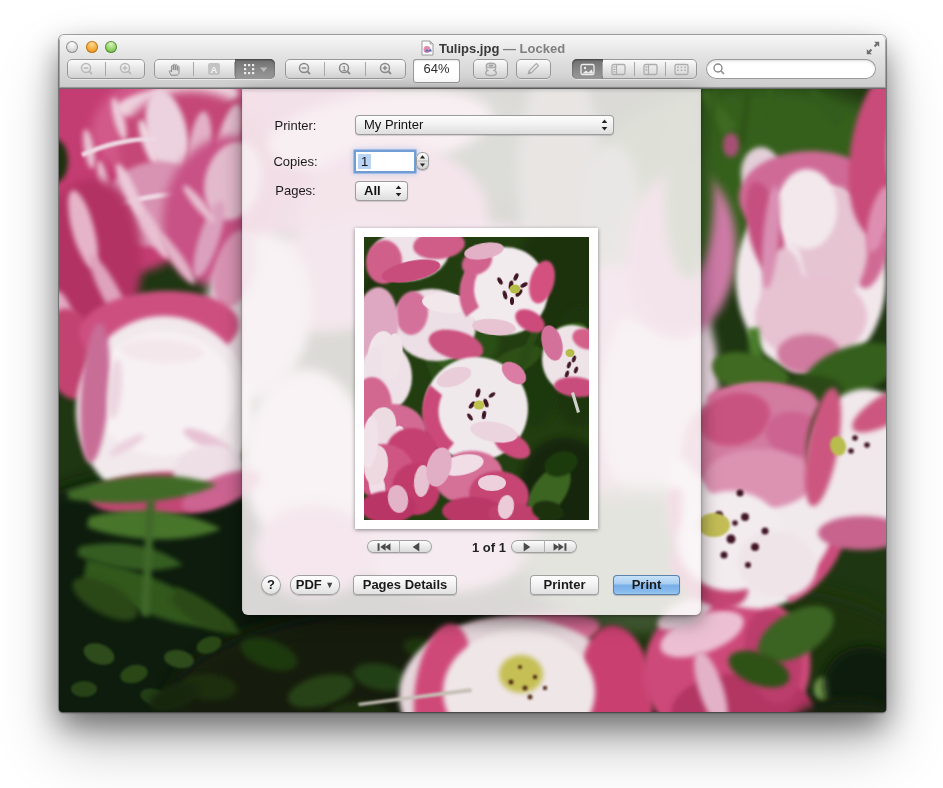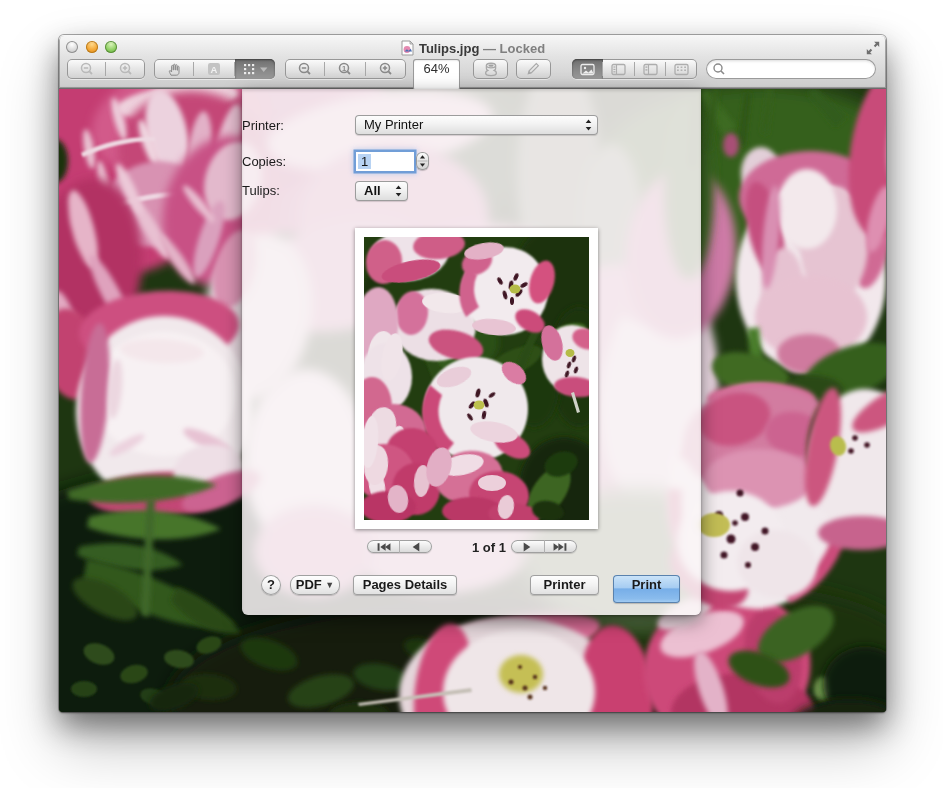--- a/index.html
+++ b/index.html
@@ -7,45 +7,45 @@
   .win{position:absolute;left:59px;top:35px;width:827px;height:677px;border-radius:5px 5px 4px 4px;
        box-shadow:0 0 0 1px rgba(70,70,70,.45), 0 1px 2px rgba(0,0,0,.5), 0 14px 30px rgba(0,0,0,.45), 0 32px 60px rgba(0,0,0,.25);}
   .chrome{position:absolute;left:0;top:0;width:827px;height:54px;border-radius:5px 5px 0 0;
        background:linear-gradient(#f7f7f7,#e3e3e3 40%,#cdcdcd 96%,#c2c2c2);
        box-shadow:inset 0 1px 0 rgba(255,255,255,.9), inset 0 0 0 1px rgba(110,110,110,.55);
        border-bottom:1px solid #6c6c6c;box-sizing:border-box;}
   .tl{position:absolute;top:6px;width:12px;height:12px;border-radius:50%;}
   .tl1{left:7px;background:radial-gradient(circle at 50% 30%, #ffffff, #d6d6d6 60%, #bdbdbd);box-shadow:inset 0 0 0 1px #909090, inset 0 1px 1px rgba(255,255,255,.9);}
   .tl2{left:27px;background:radial-gradient(circle at 50% 28%, #ffd98a, #f3a635 55%, #e08b13);box-shadow:inset 0 0 0 1px #b97b1c, inset 0 1px 1px rgba(255,255,255,.7);}
   .tl3{left:46px;background:radial-gradient(circle at 50% 28%, #d9f3b9, #8ecf62 55%, #5daf35);box-shadow:inset 0 0 0 1px #5c8f3c, inset 0 1px 1px rgba(255,255,255,.7);}
-  .title{position:absolute;top:5px;left:0;width:100%;text-align:center;font-size:13px;font-weight:bold;color:#3a3a3a;letter-spacing:0;}
+  .title{position:absolute;top:5px;left:0;width:100%;text-align:center;font-size:13px;font-weight:bold;color:#3a3a3a;letter-spacing:0;padding-left:20px;}
   .title .lock{color:#7f7f7f;}
   .title svg{vertical-align:-3px;margin-right:4px;}
   .fsbtn{position:absolute;right:5px;top:5px;}
   
   .tbgrp{position:absolute;top:24px;height:20px;border-radius:5px;
      background:linear-gradient(#fdfdfd,#e8e8e8 45%,#d0d0d0);
      box-shadow:inset 0 0 0 1px #979797, inset 0 1px 0 rgba(255,255,255,.95), 0 1px 0 rgba(255,255,255,.5);
      display:flex;align-items:center;}
   .seg{height:20px;display:flex;align-items:center;justify-content:center;flex:1;position:relative;}
   .seg + .seg::before{content:"";position:absolute;left:-1px;top:3px;bottom:3px;width:1px;background:#a8a8a8;}
   .seg.on{background:linear-gradient(#6e6e6e,#868686 50%,#9a9a9a);box-shadow:inset 0 1px 2px rgba(0,0,0,.45);}
   .seg.first{border-radius:5px 0 0 5px;}
   .seg.last{border-radius:0 5px 5px 0;}
-  .zoomfield{position:absolute;left:354px;top:24px;width:47px;height:32px;background:#fff;border-radius:3px;
+  .zoomfield{position:absolute;left:354px;top:24px;width:47px;height:24px;background:#fff;border-radius:3px;
      box-shadow:inset 0 0 0 1px #9a9a9a, inset 0 1px 2px rgba(0,0,0,.25);
      font-size:13px;color:#2e2e2e;text-align:center;line-height:20px;}
   .search{position:absolute;left:647px;top:24px;width:170px;height:20px;background:#fff;border-radius:10px;
      box-shadow:inset 0 0 0 1px #9a9a9a, inset 0 2px 3px rgba(0,0,0,.15);}
   .content{position:absolute;left:0;top:54px;width:827px;height:623px;overflow:hidden;border-radius:0 0 4px 4px;background:#1d3110;}
   
   .sheet{position:absolute;left:183px;top:54px;width:459px;height:526px;border-radius:0 0 6px 6px;
      background:rgba(250,246,247,.86);backdrop-filter:blur(3px) saturate(92%);
      box-shadow:0 6px 18px rgba(0,0,0,.5), 0 1px 3px rgba(0,0,0,.3), inset 0 2px 3px rgba(0,0,0,.12);}
-  .lbl{position:absolute;font-size:13px;color:#1a1a1a;text-align:left;width:107px;left:0;}
+  .lbl{position:absolute;font-size:13px;color:#1a1a1a;text-align:center;width:107px;left:0;}
   .popup{position:absolute;border-radius:4px;background:linear-gradient(#ffffff,#f2f2f2 45%,#dcdcdc);
      box-shadow:inset 0 0 0 1px #9c9c9c, 0 1px 1px rgba(0,0,0,.15);
      font-size:13px;color:#111;}
   .popup .txt{position:absolute;left:9px;top:2px;}
   .updn{position:absolute;right:5px;top:2px;}
   .btn{position:absolute;border-radius:4px;background:linear-gradient(#ffffff,#f2f2f2 50%,#dfdfdf);
      box-shadow:inset 0 0 0 1px #a0a0a0, 0 1px 1px rgba(0,0,0,.18);
      font-size:13px;font-weight:bold;color:#1a1a1a;text-align:center;}
   .navgrp{position:absolute;height:13px;border-radius:6.5px;background:linear-gradient(#ffffff,#e9e9e9 55%,#d8d8d8);
      box-shadow:inset 0 0 0 1px #a0a0a0, 0 1px 1px rgba(0,0,0,.15);display:flex;}
@@ -392,37 +392,37 @@
 <ellipse cx="803" cy="444" rx="44" ry="17" fill="#c7638d" filter="url(#b2)"></ellipse>
 <ellipse cx="737" cy="545" rx="42" ry="22" fill="#3a6321" transform="rotate(-30 737 545)" filter="url(#b2)"></ellipse>
 <ellipse cx="700" cy="580" rx="32" ry="16" fill="#2e5118" transform="rotate(20 700 580)" filter="url(#b2)"></ellipse>
 <ellipse cx="764" cy="600" rx="9" ry="12" fill="#79a052" filter="url(#b2)"></ellipse>
 <ellipse cx="806" cy="595" rx="42" ry="38" fill="#101c08" filter="url(#b4)"></ellipse>
 <ellipse cx="790" cy="640" rx="60" ry="30" fill="#14230a" filter="url(#b4)"></ellipse>
       </svg>
   </div>
   <div class="sheet">
     <div class="lbl" style="top:29px;">Printer:</div>
-    <div class="popup" style="left:113px;top:26px;width:243px;height:20px;">
+    <div class="popup" style="left:113px;top:26px;width:243px;height:20px;padding-left:16px;">
         <span class="txt">My Printer</span>
       <svg class="updn" width="9" height="16" viewBox="0 0 9 16">
           <path d="M4.5 2.6 L7.3 6 H1.7 z" fill="#222"></path>
           <path d="M4.5 13.4 L1.7 10 H7.3 z" fill="#222"></path>
         </svg>
       </div>
     <div class="lbl" style="top:65px;">Copies:</div>
     <div style="position:absolute;left:114px;top:63px;width:58px;height:19px;background:#fff;box-shadow:0 0 0 2.5px rgba(108,155,214,.95), 0 0 5px 3px rgba(120,170,230,.4);font-size:13px;color:#111;">
       <span style="background:#b8d3f3;padding:0 3px;margin-left:2px;margin-top:2px;line-height:15px;display:inline-block;">1</span></div>
     <div style="position:absolute;left:174px;top:63px;width:13px;height:18px;border-radius:6px;background:linear-gradient(#ffffff,#e4e4e4 50%,#d2d2d2);box-shadow:inset 0 0 0 1px #9c9c9c, 0 1px 1px rgba(0,0,0,.2);">
       <svg width="13" height="18" viewBox="0 0 13 18">
           <path d="M6.5 3.2 L9.1 6.6 H3.9 z" fill="#222"></path>
           <line x1="1.5" y1="9" x2="11.5" y2="9" stroke="#b5b5b5" stroke-width="1"></line>
           <path d="M6.5 14.8 L3.9 11.4 H9.1 z" fill="#222"></path>
         </svg></div>
-    <div class="lbl" style="top:94px;">Tulips:</div>
+    <div class="lbl" style="top:94px;">Pages:</div>
     <div class="popup" style="left:113px;top:92px;width:53px;height:20px;">
         <span class="txt" style="font-weight:bold;">All</span>
       <svg class="updn" width="9" height="16" viewBox="0 0 9 16">
           <path d="M4.5 2.6 L7.3 6 H1.7 z" fill="#222"></path>
           <path d="M4.5 13.4 L1.7 10 H7.3 z" fill="#222"></path>
         </svg>
       </div>
 
     <div style="position:absolute;left:113px;top:139px;width:243px;height:301px;background:#fff;box-shadow:0 1px 4px rgba(0,0,0,.45);"></div>
     <svg id="preview" style="position:absolute;left:122px;top:148px;" width="225" height="283" viewBox="0 0 225 283">
@@ -552,15 +552,15 @@
             <path d="M5 1 L10 4.5 L5 8z" fill="#4a4a4a"></path>
             <rect x="10.7" y="1" width="1.8" height="7" fill="#4a4a4a"></rect>
           </svg>
         </div>
     </div>
 
     <div class="btn" style="left:19px;top:486px;width:20px;height:20px;border-radius:50%;line-height:20px;">?</div>
     <div class="btn" style="left:48px;top:486px;width:50px;height:20px;line-height:20px;border-radius:9px;">PDF <span style="font-size:9px;vertical-align:1px;color:#444;">▼</span></div>
     <div class="btn" style="left:111px;top:486px;width:104px;height:20px;line-height:20px;">Pages Details</div>
     <div class="btn" style="left:288px;top:486px;width:69px;height:20px;line-height:20px;">Printer</div>
-    <div class="btn" style="left:371px;top:486px;width:67px;height:28px;line-height:20px;background:linear-gradient(#cde5f9,#a7cdf2 45%,#77aee8 50%,#8abced 85%,#a8d0f4);box-shadow:inset 0 0 0 1px #5a82ad, 0 1px 1px rgba(0,0,0,.2);">Print</div>
+    <div class="btn" style="left:371px;top:486px;width:67px;height:20px;line-height:20px;background:linear-gradient(#cde5f9,#a7cdf2 45%,#77aee8 50%,#8abced 85%,#a8d0f4);box-shadow:inset 0 0 0 1px #5a82ad, 0 1px 1px rgba(0,0,0,.2);">Print</div>
   </div>
 </div>
 
 </body></html>

